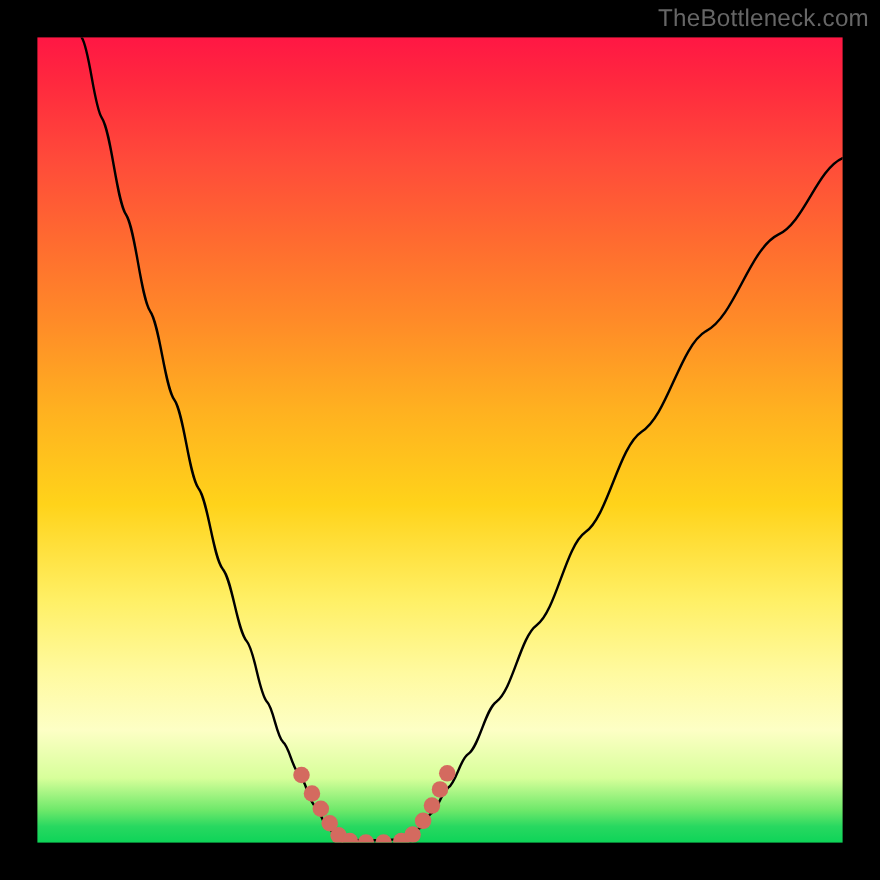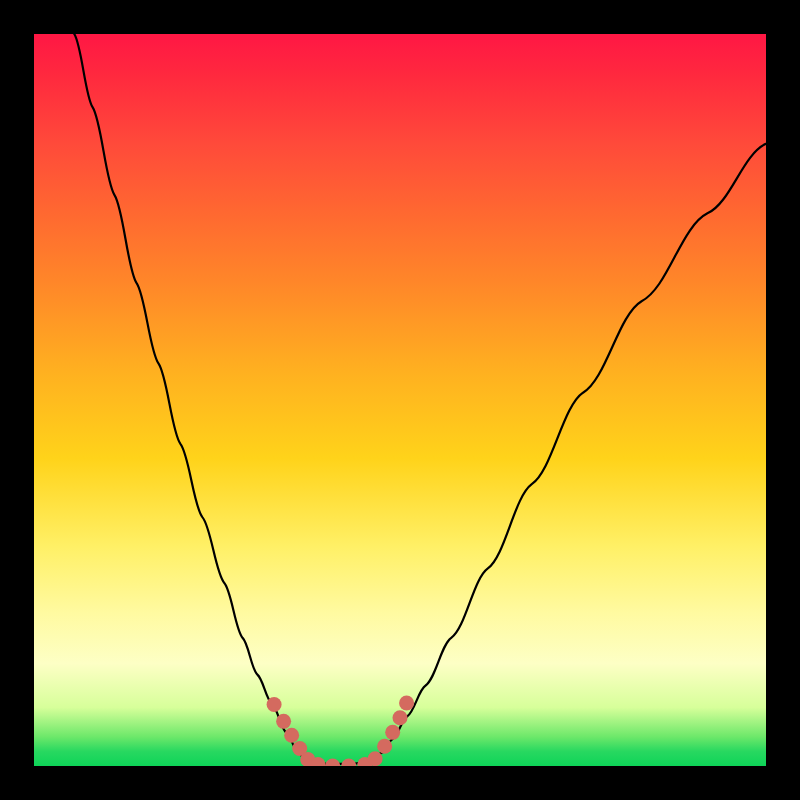--- a/index.html
+++ b/index.html
@@ -68,20 +68,21 @@
   }
   .marker {
     fill: #d46a5f;
     stroke: none;
   }
 </style>
 </head>
 <body>
 
 <div class="frame">
+  <div class="watermark">TheBottleneck.com</div>
   <div class="plot-bg"></div>
   <svg class="overlay" viewBox="0 0 732 732" preserveAspectRatio="none">
     <path id="curve-left" class="curve" d="M 40.26 0 C 47.58 10.97999999999999, 51.24 62.21999999999994, 58.56 73.19999999999993 C 67.344 86.37599999999993, 71.736 147.86399999999995, 80.52 161.03999999999996 C 89.304 174.21599999999998, 93.696 235.70399999999998, 102.48 248.88 C 111.26400000000001 260.95799999999997, 115.656 317.322, 124.44000000000001 329.4 C 133.22400000000002 341.478, 137.616 397.842, 146.4 409.92 C 155.184 420.90000000000003, 159.57600000000002 472.14, 168.36 483.12 C 177.144 493.002, 181.536 539.118, 190.32 549 C 197.64 557.235, 201.29999999999998 595.665, 208.61999999999998 603.9 C 214.47599999999997 609.39, 217.404 635.01, 223.26 640.5 C 229.11599999999999 644.892, 232.044 665.3879999999999, 237.9 669.78 C 243.756 674.172, 246.684 694.6679999999999, 252.54 699.06 C 257.2248 702.0246, 259.5672 715.8593999999999, 264.252 718.824 C 268.0584 720.2514, 269.9616 726.9126, 273.768 728.34"></path>
     <path id="curve-flat" class="curve" d="M 273.768 728.34 C 281.38079999999997 728.5596, 285.1872 729.5844, 292.8 729.804 C 301.584 729.804, 305.976 729.804, 314.76 729.804 C 323.544 729.5844, 327.93600000000004 728.5596, 336.72 728.34"></path>
     <path id="curve-right" class="curve" d="M 336.72 728.34 C 341.112 726.9126, 343.308 720.2514, 347.7 718.824 C 352.092 716.7378, 354.288 707.0022, 358.68 704.916 C 364.536 701.5122, 367.464 685.6278000000001, 373.32 682.224 C 380.64 677.6124000000001, 384.3 656.0916, 391.62 651.48 C 401.868 644.343, 406.99199999999996 611.037, 417.23999999999995 603.9 C 431.87999999999994 593.4689999999999, 439.2 544.791, 453.84 534.36 C 471.408 521.7330000000001, 480.192 462.807, 497.76000000000005 450.18 C 518.2560000000001 436.455, 528.504 372.40500000000003, 549 358.68 C 572.424 344.955, 584.136 280.90500000000003, 607.56 267.18 C 633.912 254.00400000000002, 647.088 192.51600000000002, 673.44 179.34000000000003 C 696.864 168.90900000000005, 708.576 120.23100000000007, 732 109.80000000000007"></path>
     <g id="markers">
         <circle cx="240.096" cy="670.512" r="7.5" class="marker"></circle>
         <circle cx="249.61200000000002" cy="687.348" r="7.5" class="marker"></circle>
         <circle cx="257.664" cy="701.256" r="7.5" class="marker"></circle>
         <circle cx="265.716" cy="714.432" r="7.5" class="marker"></circle>

